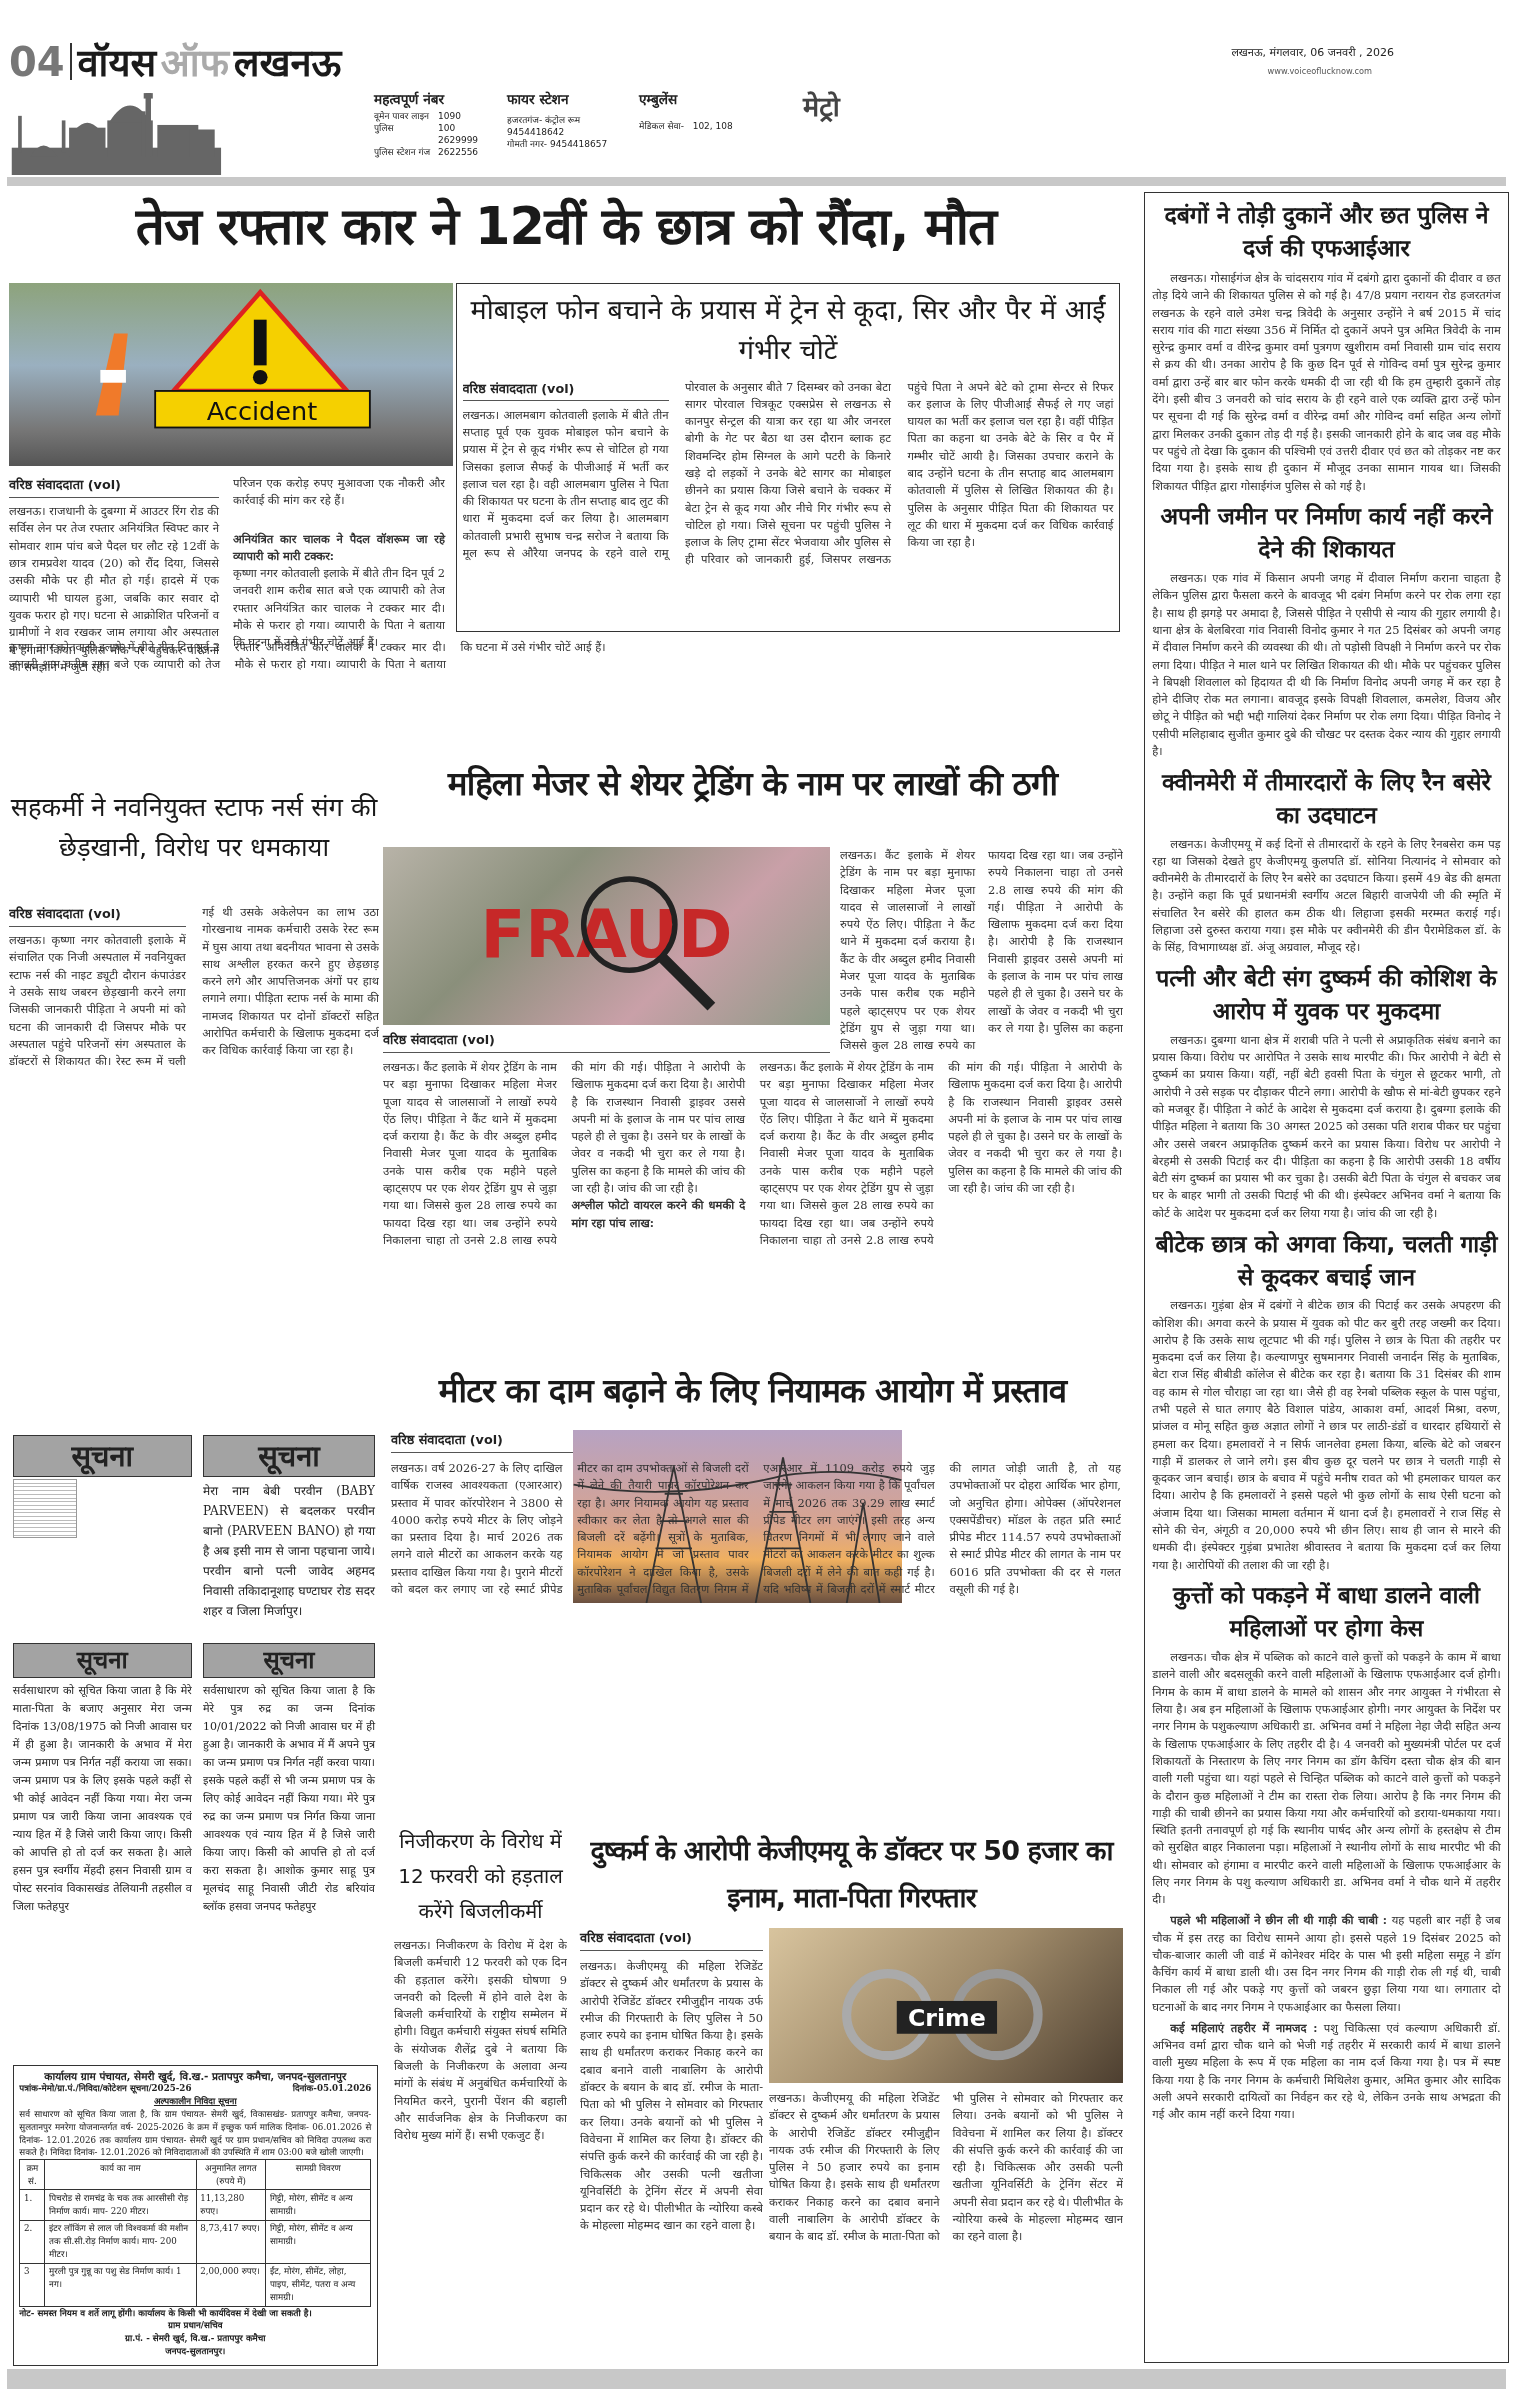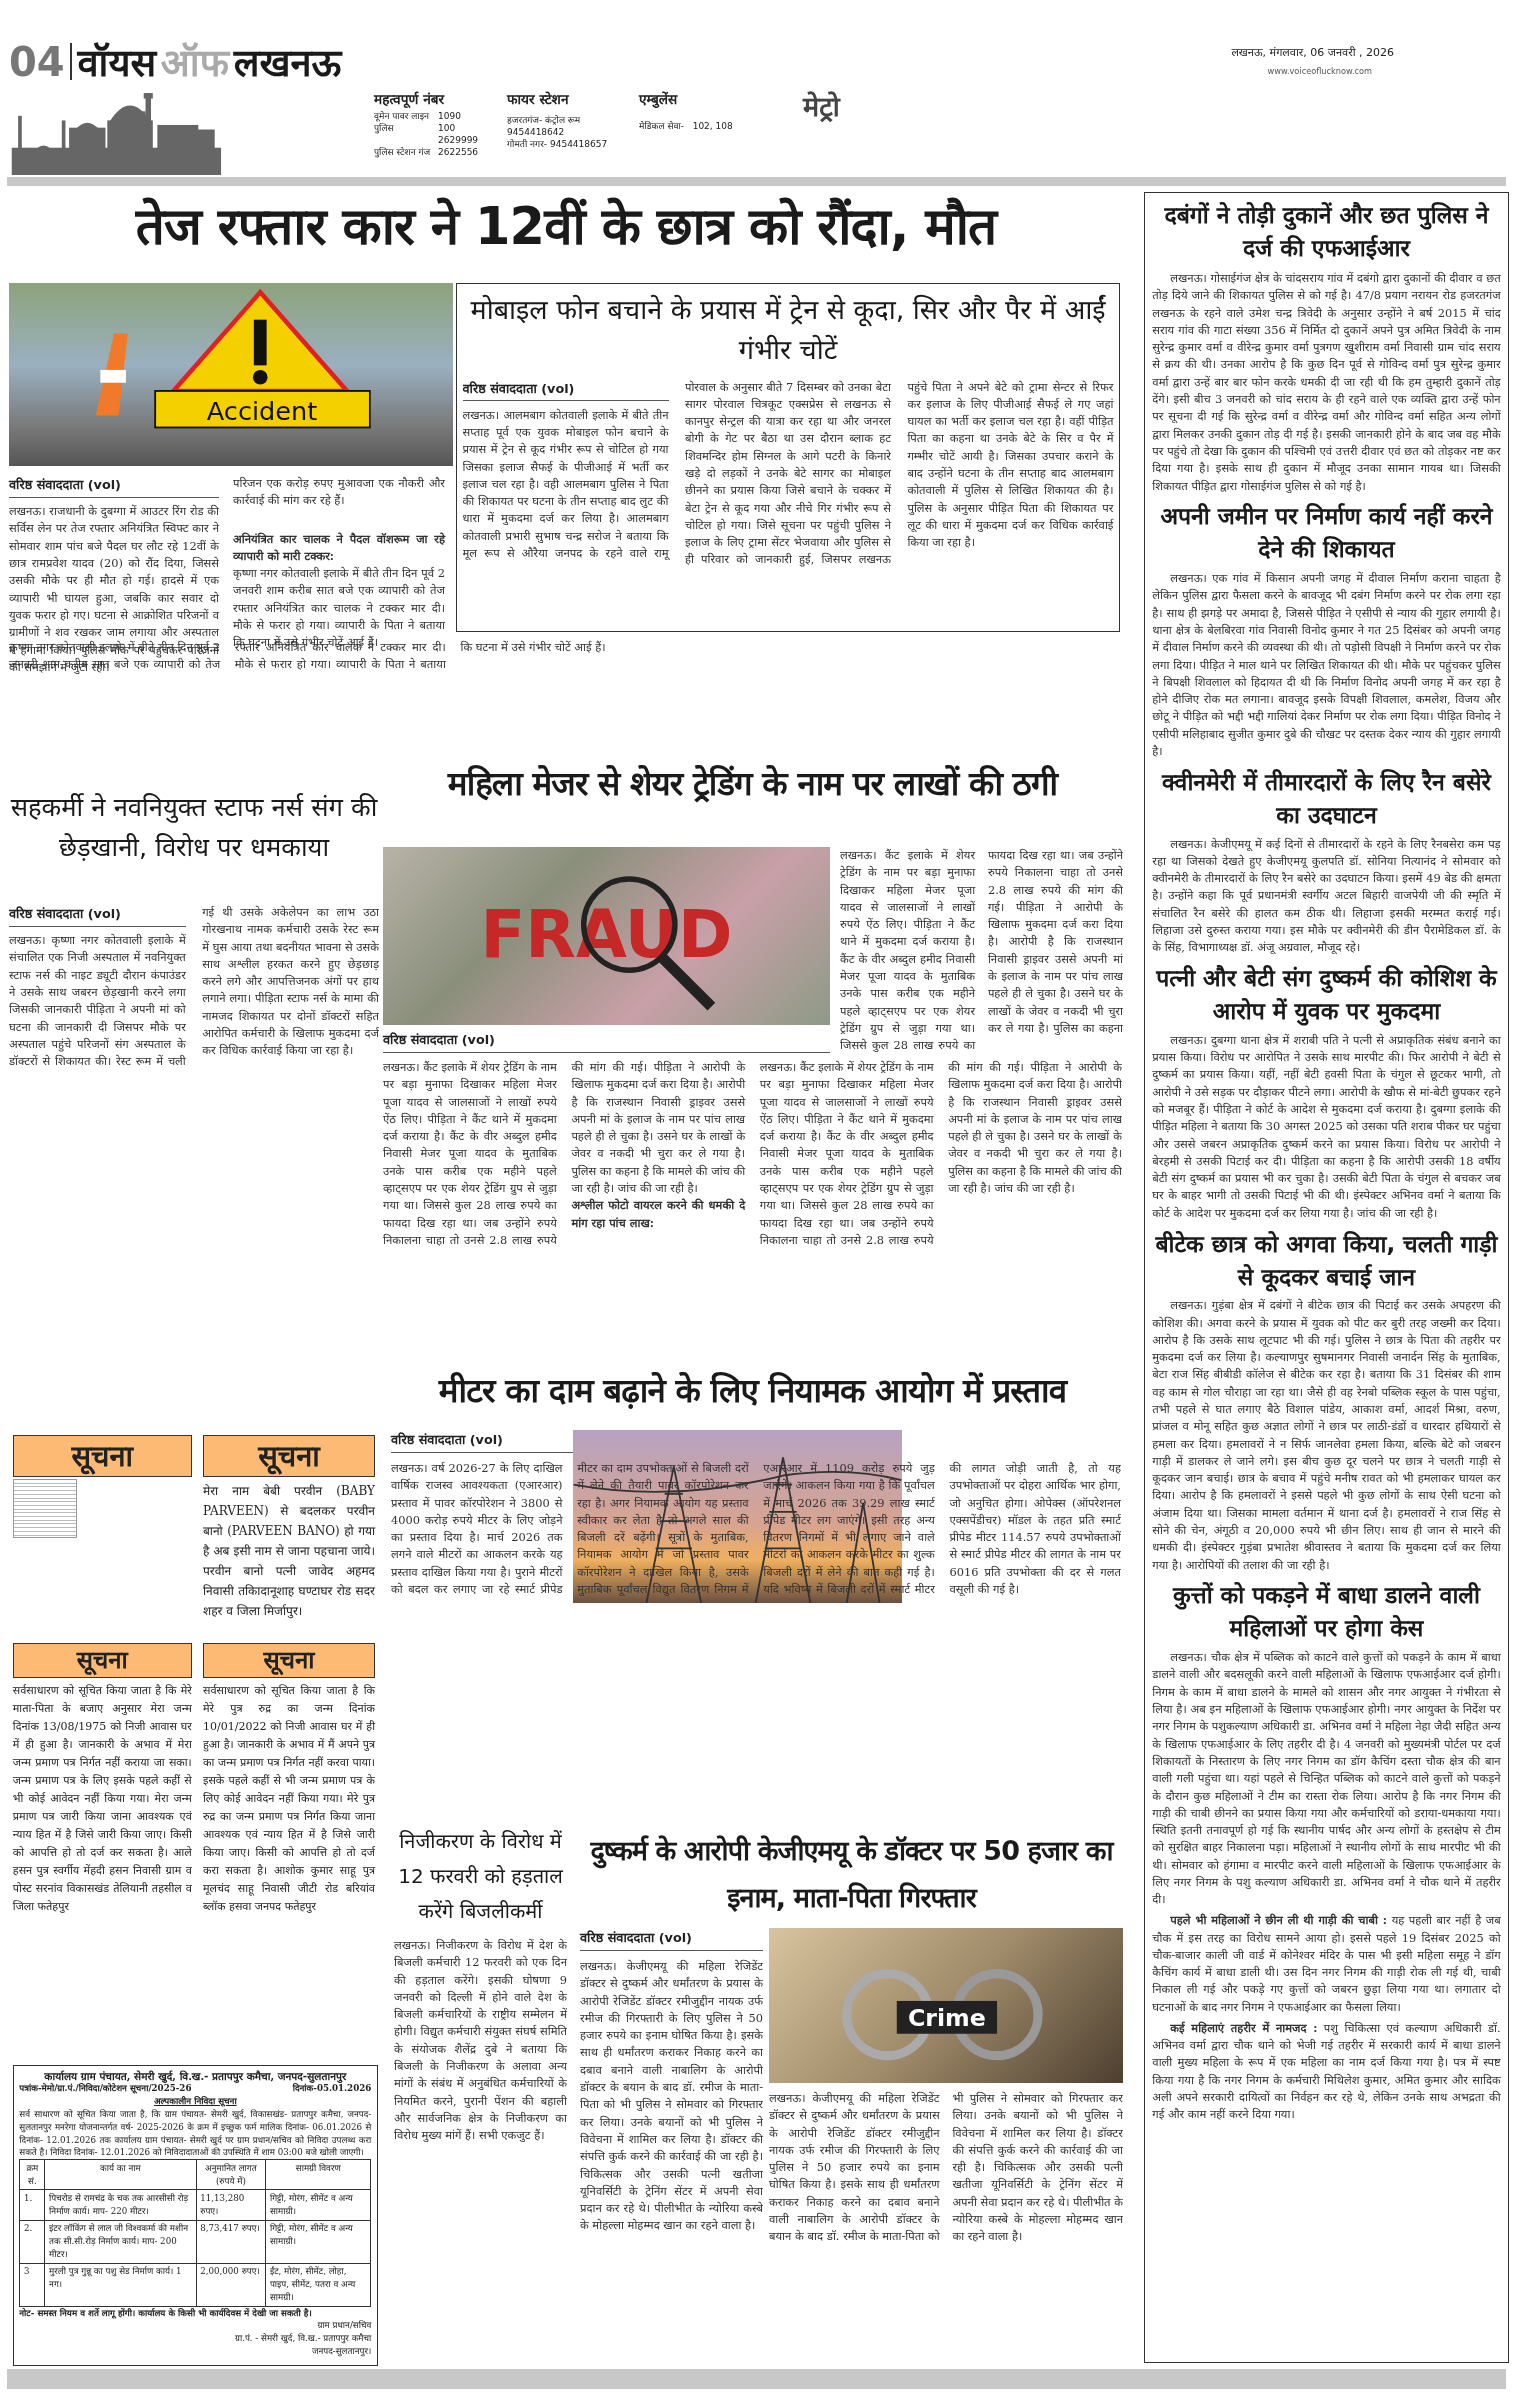--- a/index.html
+++ b/index.html
@@ -6,21 +6,21 @@
   body { width: 1513px; height: 2401px; background: #fff; font-family: "DejaVu Serif", serif; color: #222; position: relative; overflow: hidden; }
   .abs { position: absolute; }
   .hd { font-family: "DejaVu Sans", sans-serif; font-weight: bold; color: #1a1a1a; }
   .body-text { font-size: 11.4px; line-height: 17.3px; text-align: justify; color: #333; }
   .byline { font-family: "DejaVu Sans", sans-serif; font-size: 12.8px; font-weight: bold; border-bottom: 1.8px solid #555; padding-bottom: 3.7px; margin-bottom: 5.5px; }
   .box { border: 1.8px solid #333; }
   .cols2 { column-count: 2; column-gap: 16.4px; }
   .cols3 { column-count: 3; column-gap: 16.4px; }
   .pic { background: #999; overflow: hidden; }
   .grey-bar { background: #c8c8c8; }
-  .suchna-title { background: #fdba74; border: 1.8px solid #333; text-align: center; font-family: "DejaVu Sans", sans-serif; font-weight: bold; font-size: 29px; line-height: 40px; }
+  .suchna-title { background: #a3a3a3; border: 1.8px solid #333; text-align: center; font-family: "DejaVu Sans", sans-serif; font-weight: bold; font-size: 29px; line-height: 40px; }
   table.tender { width: 100%; border-collapse: collapse; font-size: 8.7px; }
   table.tender td, table.tender th { border: 0.9px solid #333; padding: 1.8px 3.7px; vertical-align: top; font-weight: normal; }
   .sub { font-weight: bold; }
   .right-col p { margin-bottom: 3.7px; }
 </style>
 </head>
 <body>
 
 <div class="abs" style="left:9px;top:35px;">
   <span class="hd" style="font-size:40px;color:#777;">04</span><span style="display:inline-block;width:1.8px;height:37px;background:#333;margin:0 5.5px;vertical-align:-3.7px;"></span><span class="hd" style="font-size:38px;">वॉयस</span>
@@ -185,21 +185,21 @@
     </tr>
     <tr>
       <td>3</td>
           <td>मुरली पुत्र गुन्नू का पशु सेड निर्माण कार्य। 1 नग।</td>
           <td>2,00,000 रुपए।</td>
           <td>ईंट, मोरंग, सीमेंट, लोहा, पाइप, सीमेंट, पतरा व अन्य सामग्री।</td>
     </tr>
   </tbody>
     </table>
   <div style="font-weight:bold;">नोट- समस्त नियम व शर्ते लागू होंगी। कार्यालय के किसी भी कार्यदिवस में देखी जा सकती है।</div>
-  <div style="text-align:right;font-weight:normal;">
+  <div style="text-align:center;font-weight:bold;">
     <div>ग्राम प्रधान/सचिव</div>
     <div>ग्रा.पं. - सेमरी खुर्द, वि.ख.- प्रतापपुर कमैचा</div>
     <div>जनपद-सुलतानपुर।</div>
   </div>
 </div>
 
 <div class="abs hd" style="left:383px;top:1365px;width:739px;font-size:33px;line-height:51px;text-align:center;letter-spacing:-0.9px;">मीटर का दाम बढ़ाने के लिए नियामक आयोग में प्रस्ताव</div>
 <div class="abs" style="left:391px;top:1430px;width:183px;">
   <div class="byline">वरिष्ठ संवाददाता (vol)</div>
 </div>

